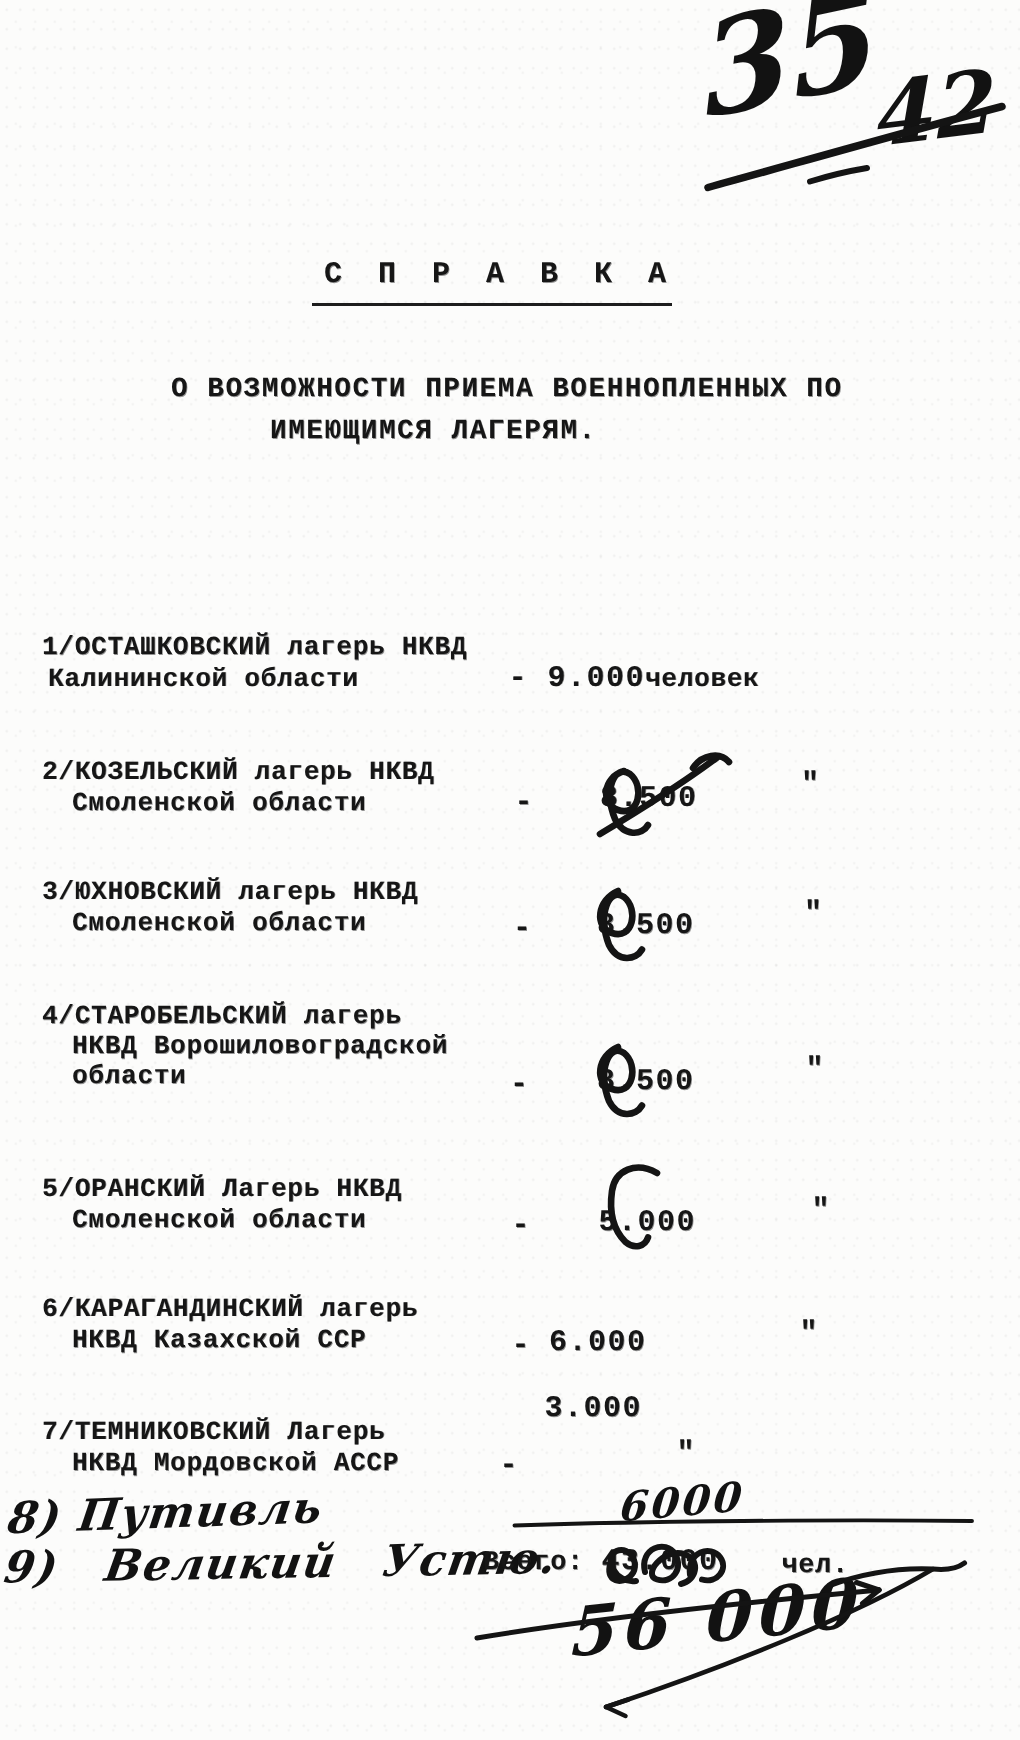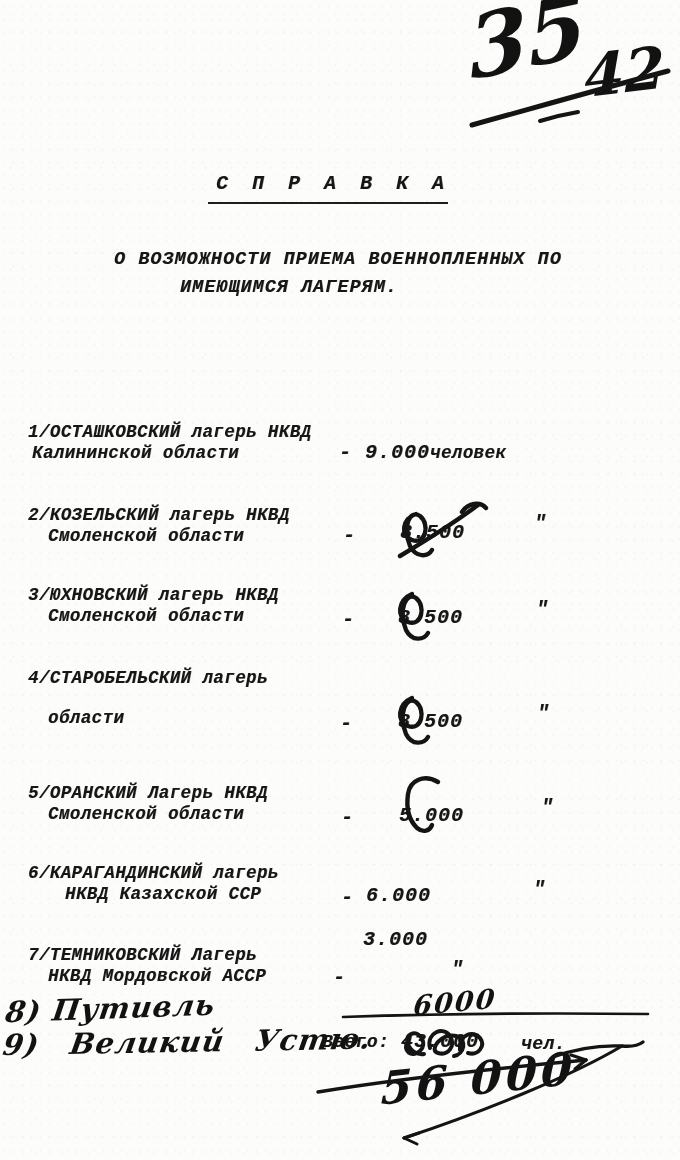--- a/index.html
+++ b/index.html
@@ -9,21 +9,20 @@
       radial-gradient(circle, rgba(0,0,0,0.045) 0.5px, transparent 1.2px) 0 0/9px 13px,
       radial-gradient(circle, rgba(0,0,0,0.035) 0.5px, transparent 1.2px) 4px 6px/13px 17px,
       #fcfcfb;
     font-family:"Liberation Mono","DejaVu Sans Mono",monospace;
     color:#161616;
   }
   .t{ 
     position:absolute;white-space:pre;font-weight:bold;
     font-size:17.5px;letter-spacing:0.4px;
     text-shadow:0.5px 0.4px 0.4px rgba(20,20,20,0.45);
-    font-style:italic;
   }
   .num{font-size:20px;letter-spacing:1px;}
   .title{font-size:20px;letter-spacing:6px;}
   .rule{position:absolute;height:0;border-bottom:2.6px solid #1d1d1d;}
   .hw{ 
     position:absolute;white-space:pre;color:#121212;
     font-family:"DejaVu Serif",serif;font-style:italic;font-weight:bold;
     transform-origin:left top;
   }
   .hw-pagenum{font-size:86px;transform:rotate(-12deg) skewX(-8deg);line-height:1;}
@@ -60,33 +59,34 @@
   <div class="t num" style="left:400px;top:521px;">8.500</div>
   <div class="t num" style="left:534px;top:512px;">"</div>
 
   <div class="t" style="left:28px;top:585px;">3/ЮХНОВСКИЙ лагерь НКВД</div>
   <div class="t" style="left:48px;top:606px;">Смоленской области</div>
   <div class="t num" style="left:342px;top:608px;">-</div>
   <div class="t num" style="left:398px;top:606px;">8.500</div>
   <div class="t num" style="left:536px;top:598px;">"</div>
 
   <div class="t" style="left:28px;top:668px;">4/СТАРОБЕЛЬСКИЙ лагерь</div>
+  <div class="t" style="left:48px;top:688px;">НКВД Ворошиловоградской</div>
   <div class="t" style="left:48px;top:708px;">области</div>
   <div class="t num" style="left:340px;top:712px;">-</div>
   <div class="t num" style="left:398px;top:710px;">8.500</div>
   <div class="t num" style="left:537px;top:702px;">"</div>
 
   <div class="t" style="left:28px;top:783px;">5/ОРАНСКИЙ Лагерь НКВД</div>
   <div class="t" style="left:48px;top:804px;">Смоленской области</div>
   <div class="t num" style="left:341px;top:806px;">-</div>
   <div class="t num" style="left:399px;top:804px;">5.000</div>
   <div class="t num" style="left:541px;top:796px;">"</div>
 
   <div class="t" style="left:28px;top:863px;">6/КАРАГАНДИНСКИЙ лагерь</div>
-  <div class="t" style="left:48px;top:884px;margin-left:17px;">НКВД Казахской ССР</div>
+  <div class="t" style="left:48px;top:884px;">НКВД Казахской ССР</div>
   <div class="t num" style="left:341px;top:886px;">-</div>
   <div class="t num" style="left:366px;top:884px;">6.000</div>
   <div class="t num" style="left:533px;top:878px;">"</div>
 
   <div class="t" style="left:28px;top:945px;">7/ТЕМНИКОВСКИЙ Лагерь</div>
   <div class="t" style="left:48px;top:966px;">НКВД Мордовской АССР</div>
   <div class="t num" style="left:333px;top:966px;">-</div>
   <div class="t num" style="left:363px;top:928px;">3.000</div>
   <div class="t num" style="left:451px;top:958px;">"</div>
 

